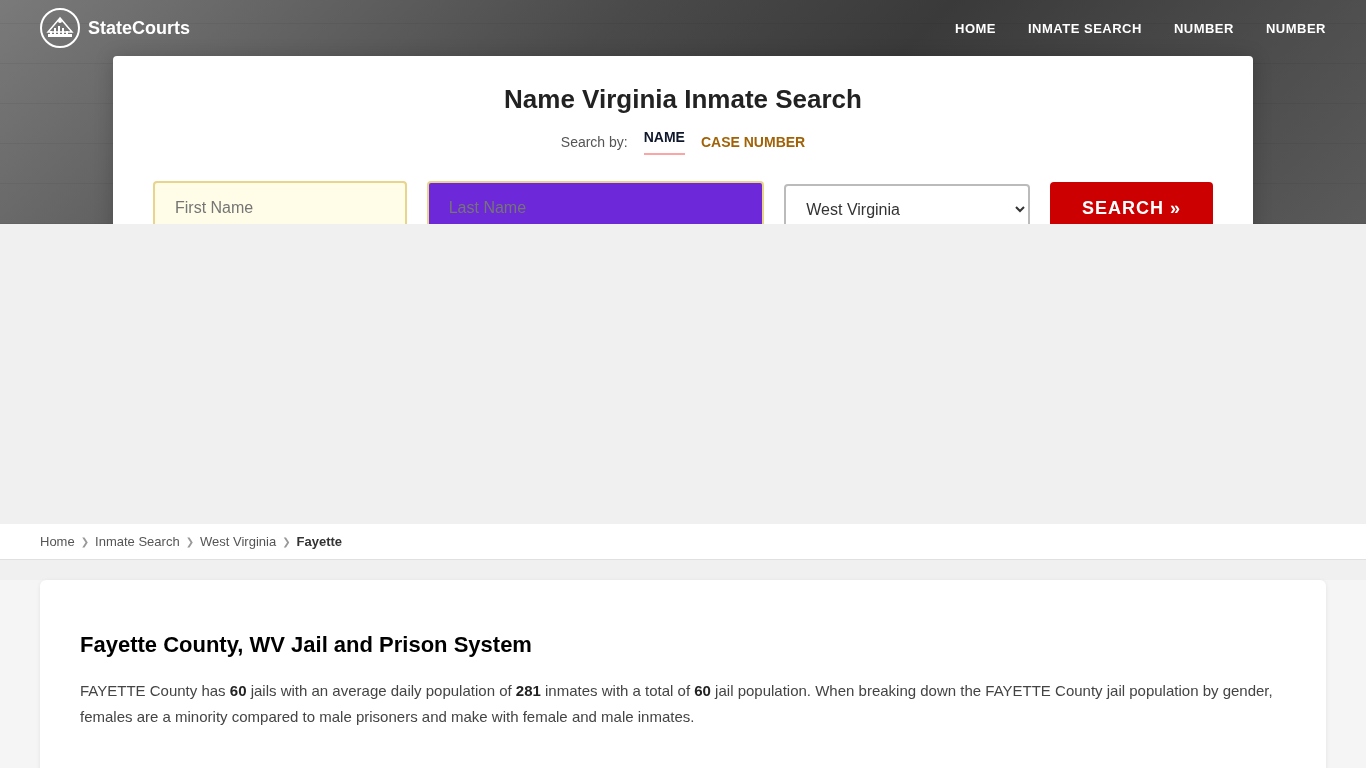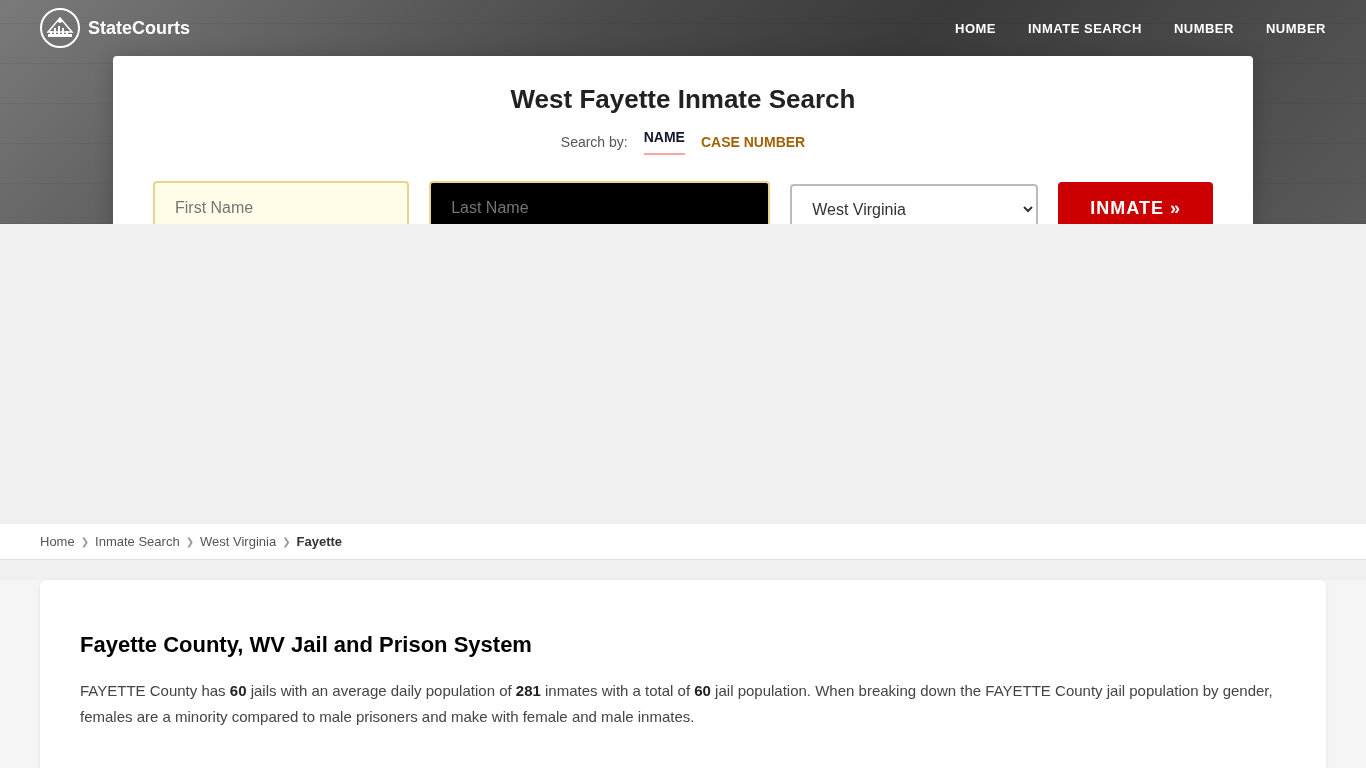--- a/index.html
+++ b/index.html
@@ -138,21 +138,21 @@
       background: #fffde8;
       color: #aaa;
       outline: none;
     }
     .search-input-last {
       flex: 1.4;
       padding: 16px 20px;
       border: 2px solid #e8d48a;
       border-radius: 4px;
       font-size: 16px;
-      background: #000000;
+      background: #6d28d9;
       color: #aaa;
       outline: none;
     }
     .search-select {
       flex: 1;
       padding: 14px 16px;
       border: 2px solid #bbb;
       border-radius: 4px;
       font-size: 16px;
       background: #fff;
@@ -254,38 +254,38 @@
     </a>
     <nav class="nav-links">
       <a class="nav-link" href="#">HOME</a>
       <a class="nav-link" href="#">INMATE SEARCH</a>
       <a class="nav-link" href="#">NUMBER</a>
       <a class="nav-link" href="#">NUMBER</a>
     </nav>
   </div>
 
   <div class="search-card">
-    <div class="search-card-title">West Fayette Inmate Search</div>
+    <div class="search-card-title">Name Virginia Inmate Search</div>
     <div class="search-by-row">
       <span class="search-by-label">Search by:</span>
       <span class="tab-name">NAME</span>
       <span class="tab-case">CASE NUMBER</span>
     </div>
     <div class="search-inputs-row">
       <input class="search-input-first" type="text" placeholder="First Name" style="">
       <input class="search-input-last" type="text" placeholder="Last Name" style="">
       <select class="search-select">
         <option>West Virginia</option>
         <option>Alabama</option>
         <option>Alaska</option>
         <option>Arizona</option>
         <option>Arkansas</option>
         <option>California</option>
       </select>
-      <button class="search-btn">INMATE »</button>
+      <button class="search-btn">SEARCH »</button>
     </div>
   </div>
 </div>
 
 <div class="breadcrumb">
   <a href="#">Home</a>
   <span class="breadcrumb-sep">❯</span>
   <a href="#">Inmate Search</a>
   <span class="breadcrumb-sep">❯</span>
   <a href="#">West Virginia</a>

